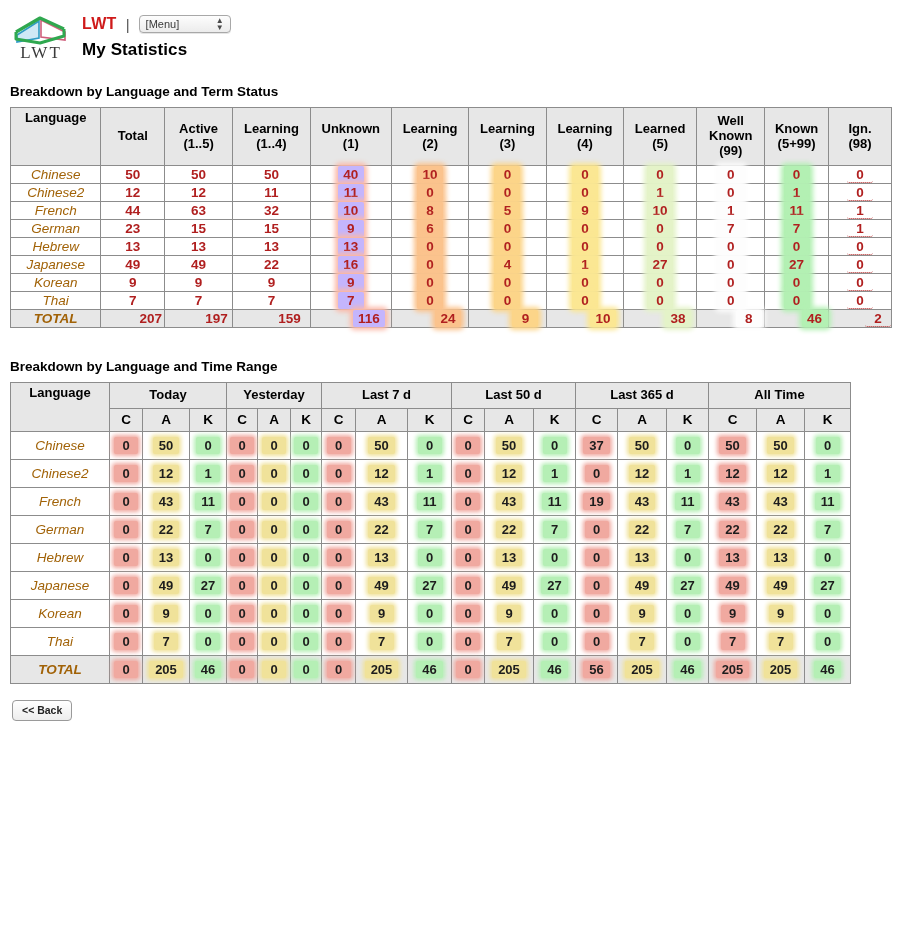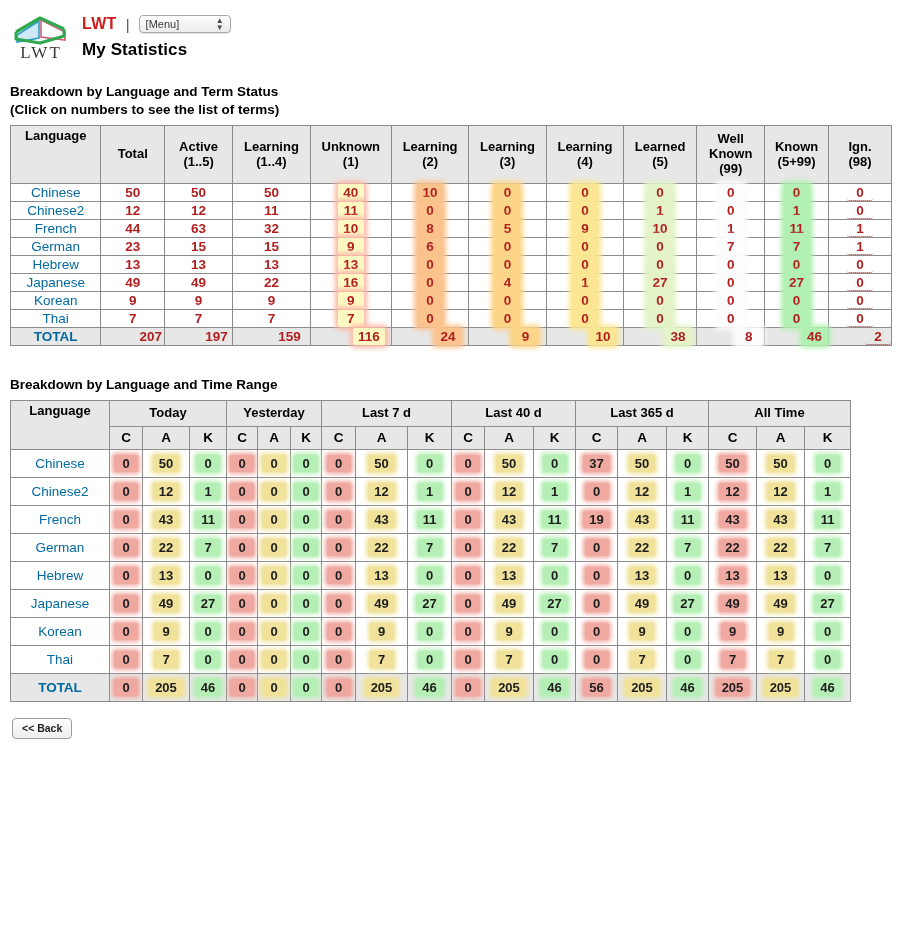--- a/index.html
+++ b/index.html
@@ -121,22 +121,23 @@
   table.stats thead th.lang-head {
     vertical-align: top;
     padding-top: 3px;
   }
 
   
   td.lang {
     text-align: left;
     padding: 5px 0 5px 8px;
     font-size: 13.5px;
-    color: #0369a1;
+    color: #a16207;
     white-space: nowrap;
+    font-style: italic;
   }
   tr.total-row td {
     background: #e7e7e7;
     font-weight: bold;
     padding-left: 36px;
   }
   tr.total-row td.lang {
     text-align: center;
     padding-left: 0;
     font-size: 13.5px;
@@ -156,21 +157,21 @@
     border-radius: 2px;
     cursor: pointer;
   }
   td.num .chip.plain { cursor: pointer; padding: 1px 2px; }
   td.num.ign .chip {
     border-bottom: 1px dotted #b01f1f;
     padding-bottom: 0;
   }
 
   
-  .c-unknown { background: #fef9c3; box-shadow: 0 0 5px 3px #fbb9a8; }
+  .c-unknown { background: #c4b5fd; box-shadow: 0 0 5px 3px #fbb9a8; }
   .c-l2      { background: #fbc38d; box-shadow: 0 0 5px 3px #fbc38d; }
   .c-l3      { background: #fcd589; box-shadow: 0 0 5px 3px #fcd589; }
   .c-l4      { background: #fbe793; box-shadow: 0 0 5px 3px #fbe793; }
   .c-l5      { background: #e4f3c8; box-shadow: 0 0 5px 3px #e4f3c8; }
   .c-wk      { background: #fdfdfd; box-shadow: 0 0 5px 3px #fdfdfd; }
   .c-known   { background: #b3f0b3; box-shadow: 0 0 5px 3px #b3f0b3; }
   .c-ign     { background: transparent; }
 
   
   table.t2 td.num { color: #1d1d1d; font-weight: bold; }
@@ -221,21 +222,20 @@
           <span class="sel-label">[Menu]</span>
           <span class="sel-arrows">▲<br>▼</span>
         </span>
       </div>
       <div class="page-title">My Statistics</div>
     </div>
   </div>
 
   <div class="caption">
     <span class="l2">Breakdown by Language and Term Status</span>
-    <span class="l2">(Click on numbers to see the list of terms)</span>
   </div>
 
   <table class="stats t1" id="table1">
     <colgroup>
       <col style="width:99px">
         <col style="width:57px">
         <col style="width:70px">
         <col style="width:83px">
       <col style="width:86px">
         <col style="width:83px">
@@ -417,21 +417,21 @@
       <col style="width:48px">
         <col style="width:48px">
         <col style="width:46px">
     </colgroup>
     <thead>
       <tr id="t2-head-row1">
           <th class="lang-head" rowspan="2">Language</th>
           <th colspan="3">Today</th>
           <th colspan="3">Yesterday</th>
           <th colspan="3">Last 7 d</th>
-          <th colspan="3">Last 40 d</th>
+          <th colspan="3">Last 50 d</th>
           <th colspan="3">Last 365 d</th>
           <th colspan="3">All Time</th>
         </tr>
       <tr id="t2-head-row2">
           <th class="sub">C</th>
           <th class="sub">A</th>
           <th class="sub">K</th>
           <th class="sub">C</th>
           <th class="sub">A</th>
           <th class="sub">K</th>

